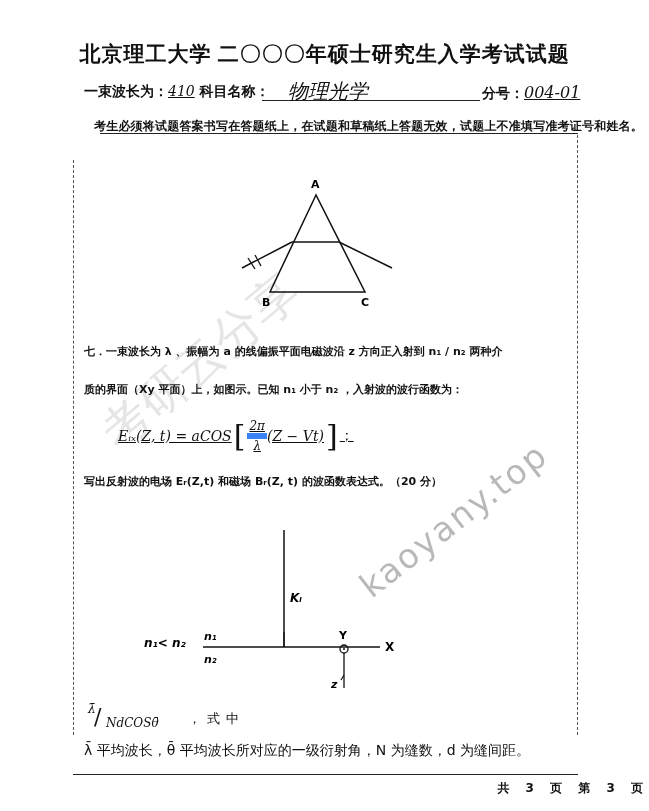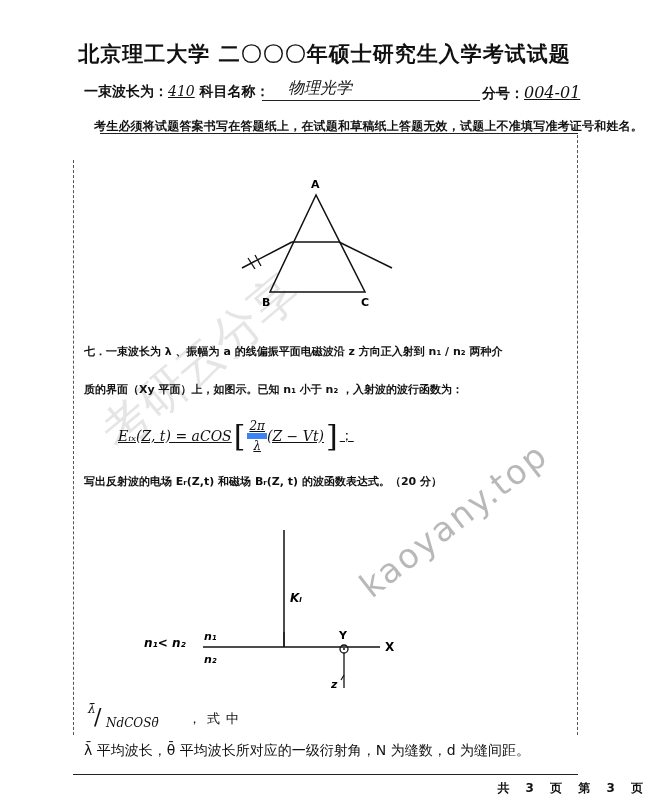--- a/index.html
+++ b/index.html
@@ -1,21 +1,21 @@
 <!DOCTYPE html>
 <html><head>
 <meta charset="utf-8">
 <style>
   html, body { margin: 0; padding: 0; }
   body {
     width: 649px; height: 811px; background: #ffffff; position: relative; overflow: hidden;
     font-family: "DejaVu Sans", sans-serif; color: #111;
   }
   .abs { position: absolute; }
-  .title { left: 0; width: 649px; top: 40px; text-align: center; font-size: 21px; font-weight: bold; letter-spacing: 1px; }
+  .title { left: 0; width: 649px; top: 40px; text-align: center; font-size: 21px; font-weight: bold; letter-spacing: 1px; font-family: Liberation Serif, serif; }
   .meta { top: 83px; left: 84px; font-size: 14px; font-weight: bold; }
   .hand { font-family: "DejaVu Serif", serif; font-style: italic; font-weight: normal; }
   .u { text-decoration: underline; }
   .notice { top: 118px; left: 94px; font-size: 12px; font-weight: bold; letter-spacing: 0.2px; }
   .hr { background: #222; height: 1px; }
   .frame-l { left: 73px; top: 160px; width: 0; height: 575px; border-left: 1px dashed #555; }
   .frame-r { left: 577px; top: 135px; width: 0; height: 600px; border-left: 1px dashed #555; }
   .frame-b { left: 73px; top: 774px; width: 505px; height: 1px; background: #222; }
   .q { font-size: 11px; font-weight: bold; }
   .it { font-family: "DejaVu Serif", serif; font-style: italic; }
@@ -33,21 +33,21 @@
 <div class="abs wm" style="left:80px; top:330px;">考研云分享</div>
 <div class="abs wm2" style="left:340px; top:500px;">kaoyany.top</div>
 
 <div class="abs title">北京理工大学 二〇〇〇年硕士研究生入学考试试题</div>
 
 <div class="abs meta">
   <span>一束波长为：</span><span class="hand u">410</span>
   <span>科目名称：</span>
 </div>
 <div class="abs" style="left:262px; top:78px; width:218px; border-bottom:1px solid #222; height:22px;">
-  <span class="hand" style="font-size:16px; margin-left:26px;">物理光学</span>
+  <span class="hand" style="font-size:20px; margin-left:26px;">物理光学</span>
 </div>
 <div class="abs meta" style="left:482px;">
   <span>分号：</span><span class="hand u" style="font-size:16px;">004-01</span>
 </div>
 
 <div class="abs notice">考生必须将试题答案书写在答题纸上，在试题和草稿纸上答题无效，试题上不准填写准考证号和姓名。</div>
 <div class="abs hr" style="left:100px; top:133px; width:478px;"></div>
 
 <div class="abs frame-l"></div>
 <div class="abs frame-r"></div>

